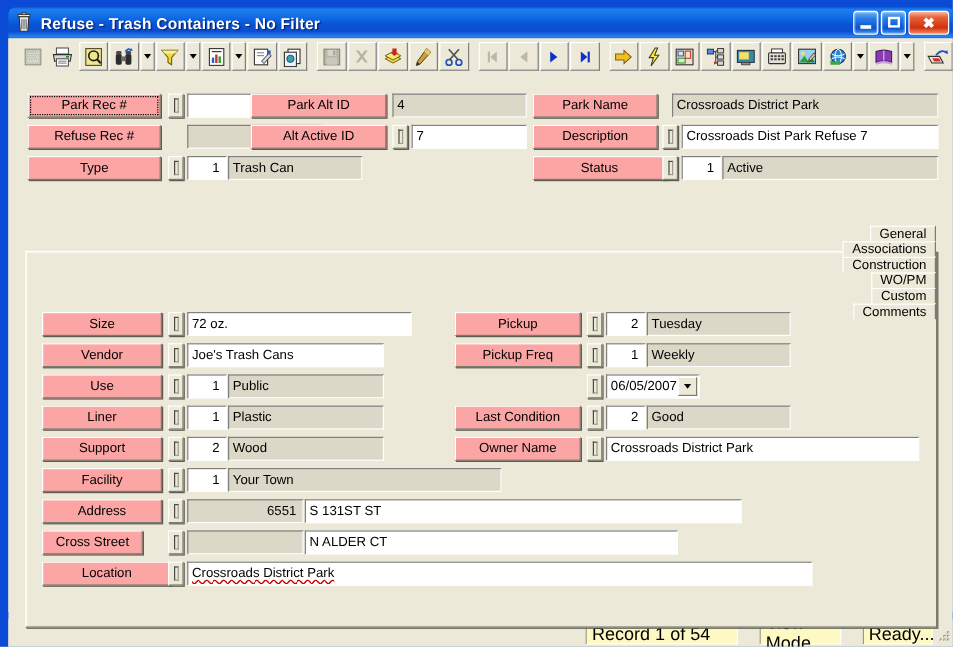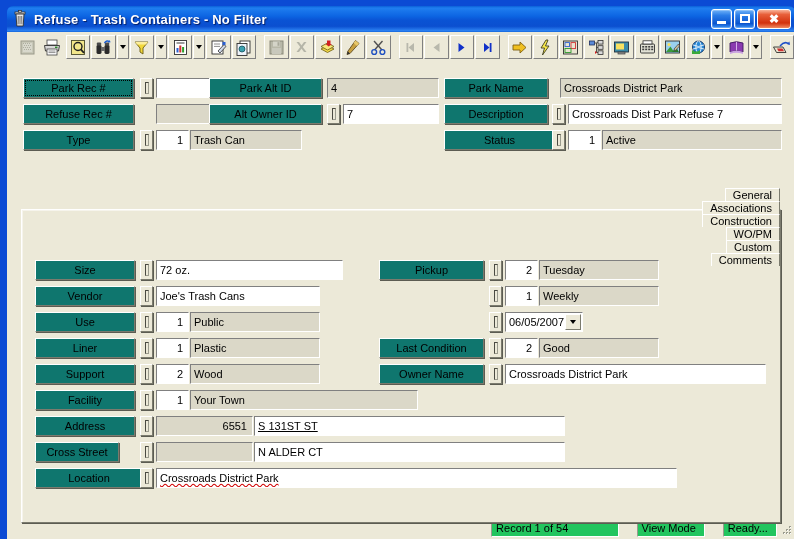--- a/index.html
+++ b/index.html
@@ -177,21 +177,21 @@
     position: absolute;
     left: 0; top: 30px;
     width: 788px;
     height: 448px;
     background: #ece9d8;
   }
 
   .lbl-btn {
     position: absolute;
     box-sizing: border-box;
-    background: #0f766e;
+    background: #fca5a5;
     border-top: 1px solid #ffffff;
     border-left: 1px solid #ffffff;
     border-right: 1px solid #7b7b6e;
     border-bottom: 1px solid #7b7b6e;
     box-shadow: 1px 1px 0 0 #5c5c52;
     font-size: 11px;
     color: #000000;
     display: flex;
     align-items: center;
     justify-content: center;
@@ -346,26 +346,26 @@
     width: 788px;
     height: 24px;
     background: #ece9d8;
     display: flex;
     align-items: center;
     box-sizing: border-box;
   }
   .sb-cell {
     height: 18px;
     box-sizing: border-box;
-    background: #22c55e;
+    background: #fef9c3;
     border-top: 1px solid #9b9b8e;
     border-left: 1px solid #9b9b8e;
     border-right: 1px solid #ffffff;
     border-bottom: 1px solid #ffffff;
-    font-size: 11px;
+    font-size: 15px;
     color: #000000;
     display: flex;
     align-items: center;
     padding-left: 4px;
     margin-right: 18px;
   }
   .grip {
     position: absolute;
     right: 2px; bottom: 2px;
     width: 14px; height: 14px;
@@ -690,21 +690,21 @@
 
         <div class="lbl-btn" style="left:202px; top:16px; width:113px;">Park Alt ID</div>
         <div class="fld gray" style="left:320px; top:16px; width:112px;">4</div>
 
         <div class="lbl-btn" style="left:437px; top:16px; width:104px;">Park Name</div>
         <div class="fld gray" style="left:553px; top:16px; width:222px;">Crossroads District Park</div>
 
         <div class="lbl-btn" style="left:16px; top:42px; width:111px;">Refuse Rec #</div>
         <div class="fld gray num" style="left:149px; top:42px; width:112px;">1</div>
 
-        <div class="lbl-btn" style="left:202px; top:42px; width:113px;">Alt Owner ID</div>
+        <div class="lbl-btn" style="left:202px; top:42px; width:113px;">Alt Active ID</div>
         <div class="lookup" style="left:320px; top:42px;">
             <i></i>
           </div>
         <div class="fld white" style="left:336px; top:42px; width:96px;">7</div>
 
         <div class="lbl-btn" style="left:437px; top:42px; width:104px;">Description</div>
         <div class="lookup" style="left:545px; top:42px;">
             <i></i>
           </div>
         <div class="fld white" style="left:561px; top:42px; width:214px;">Crossroads Dist Park Refuse 7</div>
@@ -772,21 +772,21 @@
             <i></i>
           </div>
         <div class="fld white num" style="left:149px; top:328px; width:33px; z-index:2;">1</div>
         <div class="fld gray" style="left:183px; top:328px; width:228px; z-index:2;">Your Town</div>
 
         <div class="lbl-btn" style="left:28px; top:354px; width:100px; z-index:2;">Address</div>
         <div class="lookup" style="left:133px; top:354px; z-index:2;">
             <i></i>
           </div>
         <div class="fld gray num" style="left:149px; top:354px; width:97px; z-index:2;">6551</div>
-        <div class="fld white" style="left:247px; top:354px; width:311px; z-index:2;text-decoration:underline;">S 131ST ST</div>
+        <div class="fld white" style="left:247px; top:354px; width:364px; z-index:2;">S 131ST ST</div>
 
         <div class="lbl-btn" style="left:28px; top:380px; width:84px; z-index:2;">Cross Street</div>
         <div class="lookup" style="left:133px; top:380px; z-index:2;">
             <i></i>
           </div>
         <div class="fld gray num" style="left:149px; top:380px; width:97px; z-index:2;"></div>
         <div class="fld white" style="left:247px; top:380px; width:311px; z-index:2;">N ALDER CT</div>
 
         <div class="lbl-btn" style="left:28px; top:406px; width:108px; z-index:2;">Location</div>
         <div class="lookup" style="left:133px; top:406px; z-index:2;">
@@ -796,20 +796,21 @@
           <span class="squiggle">Crossroads District Park</span>
         </div>
 
         <div class="lbl-btn" style="left:372px; top:198px; width:105px; z-index:2;">Pickup</div>
         <div class="lookup" style="left:482px; top:198px; z-index:2;">
             <i></i>
           </div>
         <div class="fld white num" style="left:498px; top:198px; width:33px; z-index:2;">2</div>
         <div class="fld gray" style="left:532px; top:198px; width:120px; z-index:2;">Tuesday</div>
 
+        <div class="lbl-btn" style="left:372px; top:224px; width:105px; z-index:2;">Pickup Freq</div>
         <div class="lookup" style="left:482px; top:224px; z-index:2;">
             <i></i>
           </div>
         <div class="fld white num" style="left:498px; top:224px; width:33px; z-index:2;">1</div>
         <div class="fld gray" style="left:532px; top:224px; width:120px; z-index:2;">Weekly</div>
 
         <div class="lookup" style="left:482px; top:250px; z-index:2;">
             <i></i>
           </div>
         <div class="datefld" style="left:498px; top:250px; width:78px; z-index:2;">

